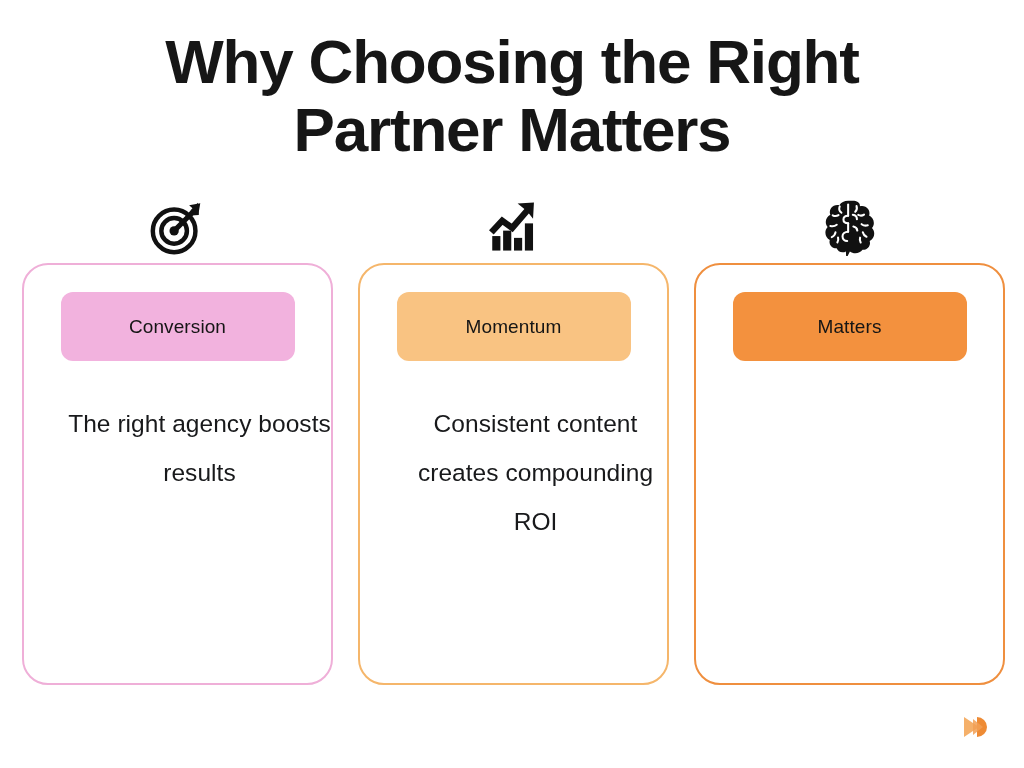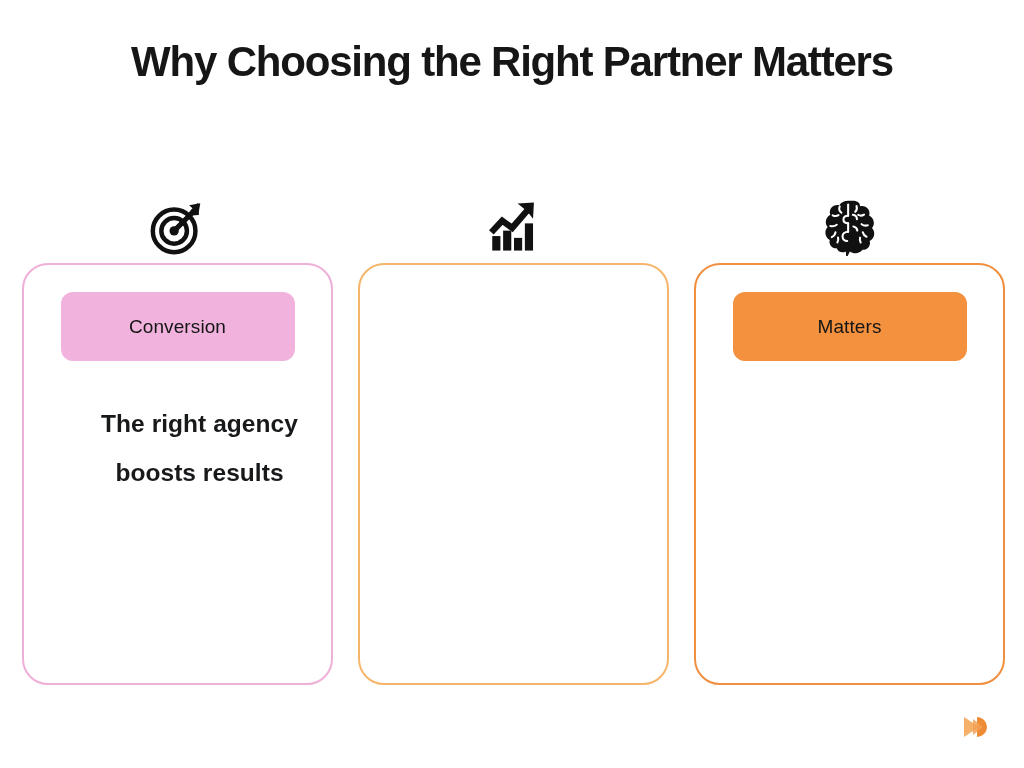--- a/index.html
+++ b/index.html
@@ -31,21 +31,21 @@
     left: 0;
     top: 28px;
     width: 1024px;
     text-align: center;
     padding: 0 70px;
   }
 
   .title {
     font-family: "Liberation Sans", sans-serif;
     font-weight: 700;
-    font-size: 42px;
+    font-size: 62px;
     line-height: 68px;
     letter-spacing: -1.2px;
     color: #161616;
     -webkit-font-smoothing: antialiased;
   }
 
   
   .icon-row {
     position: absolute;
     top: 196px;
@@ -113,21 +113,21 @@
   .card-1 .badge { background: #f2b2de; }
   .card-2 .badge { background: #f9c382; }
   .card-3 .badge { background: #f3913e; }
 
   .card-body {
     margin-top: 38px;
     width: 100%;
     text-align: center;
     font-size: 24.5px;
     line-height: 49px;
-    font-weight: 700;
+    font-weight: 400;
     color: #18191b;
     letter-spacing: 0.05px;
     margin-left: 44px;
   }
 
   
   .logo-mark {
     position: absolute;
     right: 27px;
     bottom: 27px;
@@ -206,20 +206,22 @@
   </div>
 
   <div class="cards">
 
     <div class="card card-1">
       <div class="badge">Conversion</div>
       <div class="card-body">The right agency boosts results</div>
     </div>
 
     <div class="card card-2">
+      <div class="badge">Momentum</div>
+      <div class="card-body">Consistent content creates compounding ROI</div>
     </div>
 
     <div class="card card-3">
       <div class="badge">Matters</div>
     </div>
 
   </div>
 
   <div class="logo-mark">
     <svg width="38" height="28" viewBox="0 0 38 28" aria-hidden="true">

